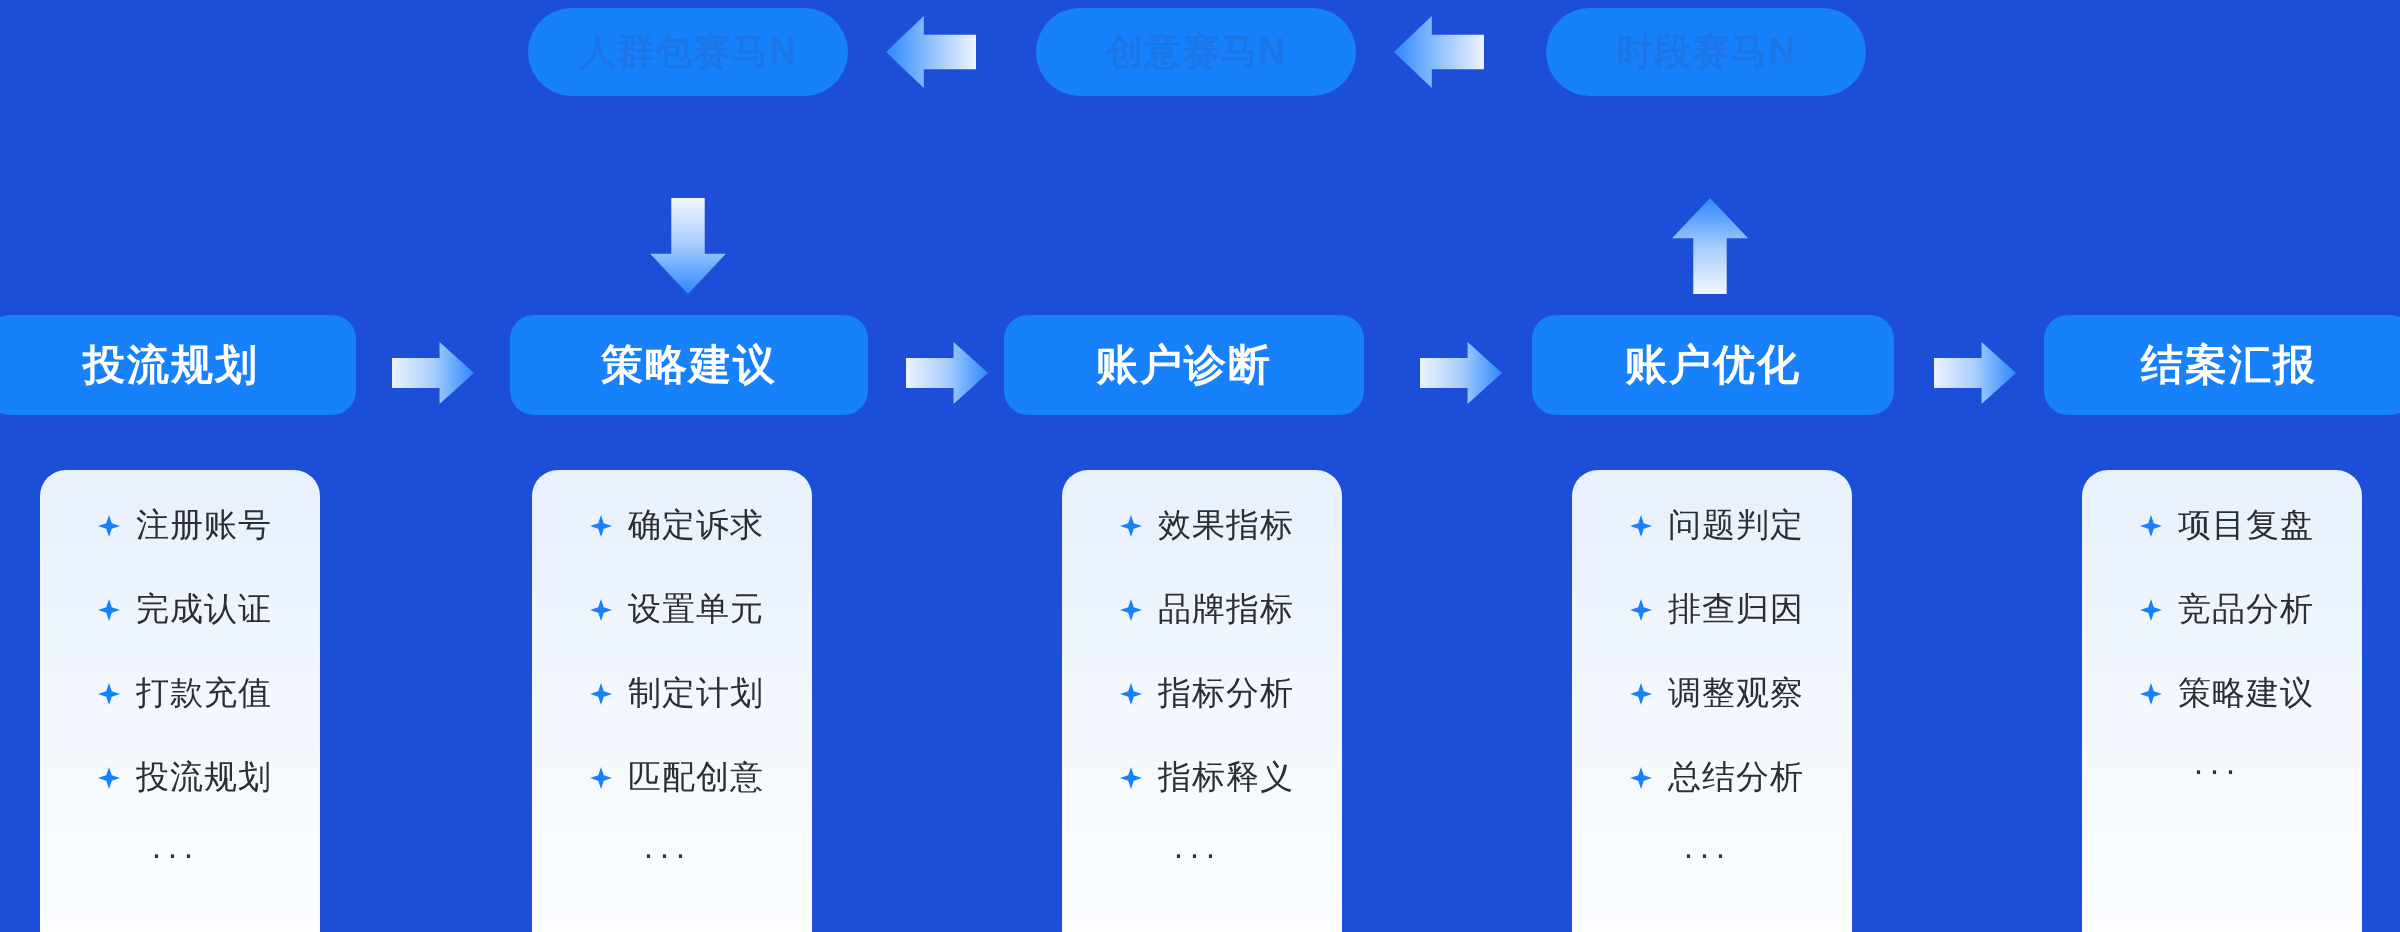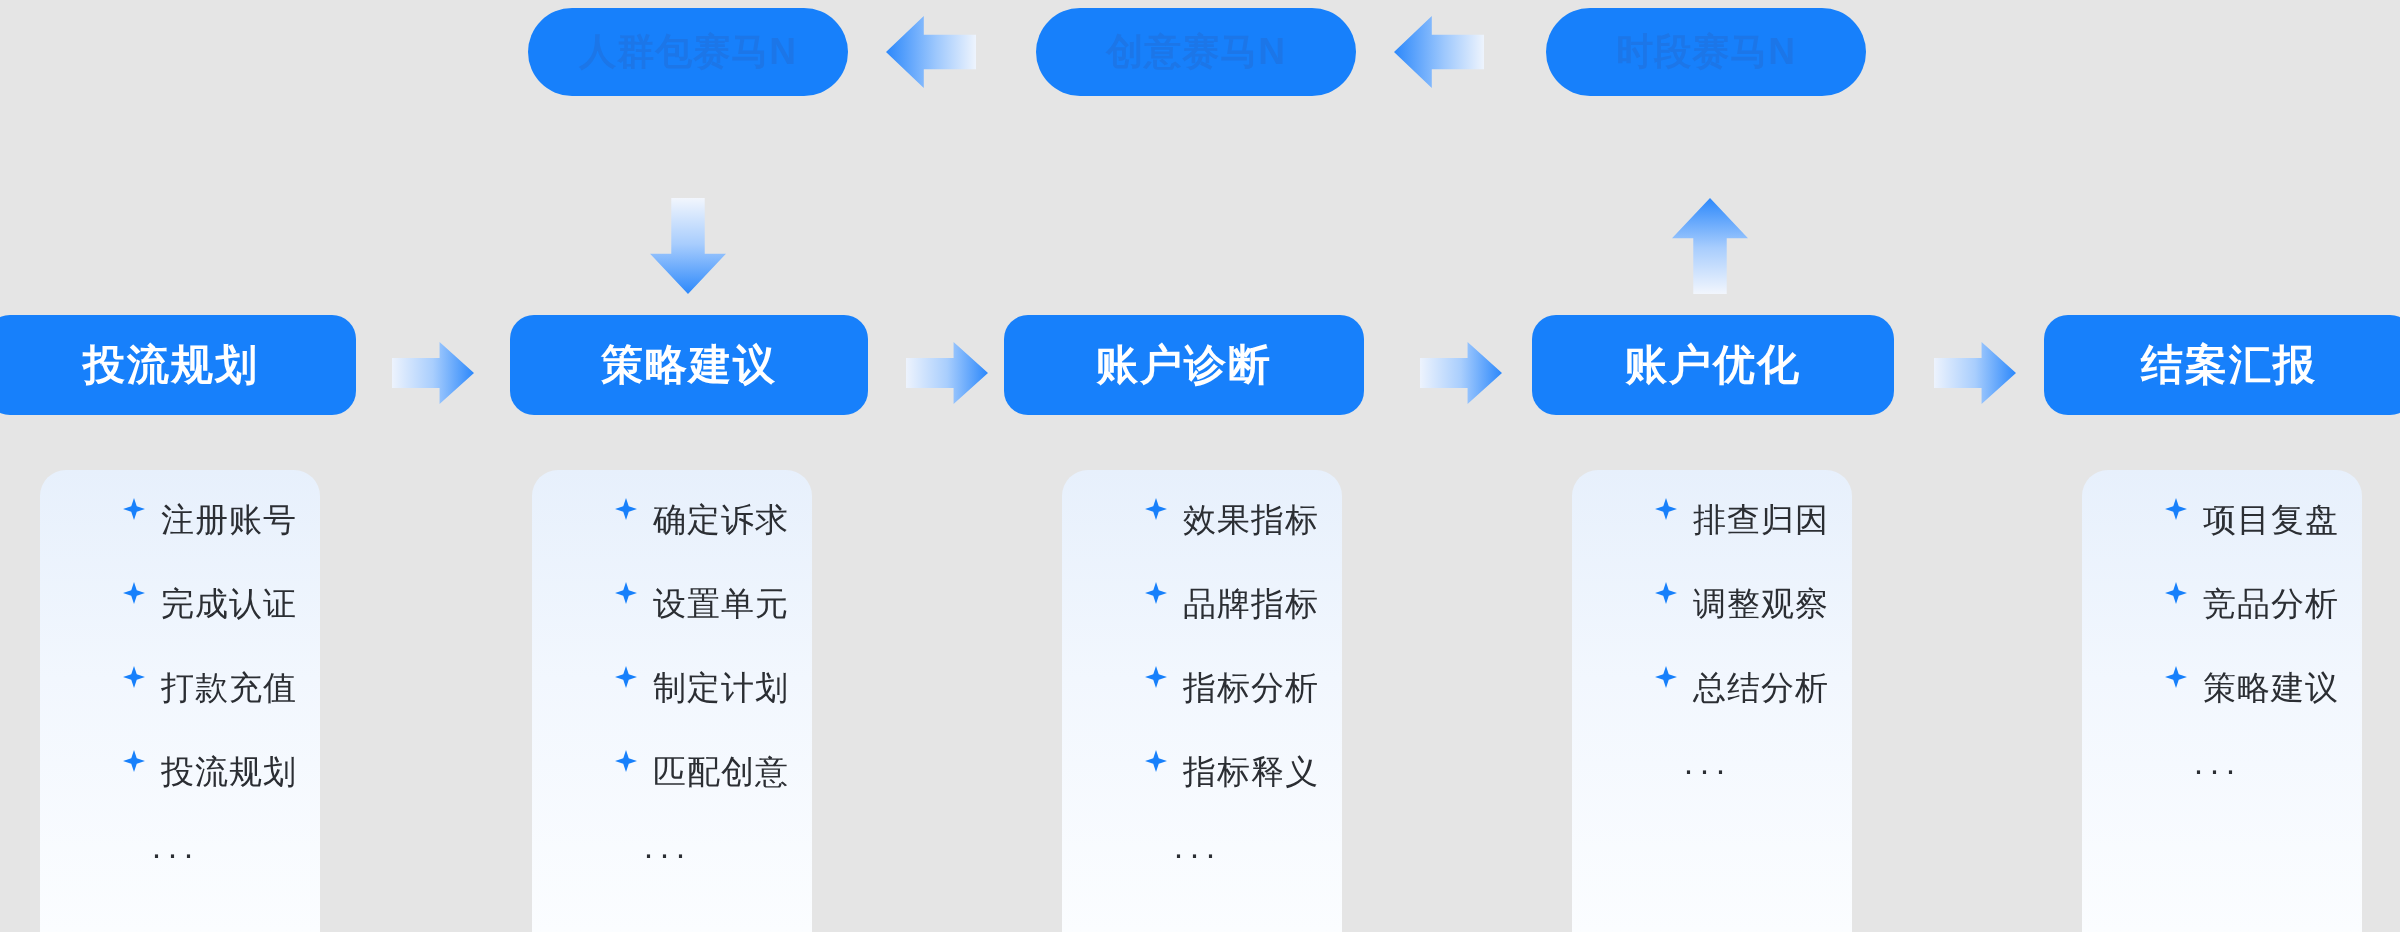--- a/index.html
+++ b/index.html
@@ -4,21 +4,21 @@
 <style>
   html, body {
     margin: 0;
     padding: 0;
     background: #000000;
   }
   #stage {
     position: relative;
     width: 2400px;
     height: 932px;
-    background: #e5e5e5;
+    background: #1d4ed8;
     overflow: hidden;
     font-family: "Liberation Sans", "DejaVu Sans", sans-serif;
   }
 
   
   .race-pill {
     position: absolute;
     height: 88px;
     border-radius: 44px;
     background: #1780FB;
@@ -90,23 +90,24 @@
     top: 470px;
     width: 280px;
     height: 462px;
     border-radius: 26px 26px 0 0;
     background: linear-gradient(180deg, #E7F0FC 0%, #F2F7FE 45%, #FBFDFF 100%);
     padding-top: 28px;
     box-sizing: border-box;
   }
   .card-item {
     display: flex;
+    align-items: center;
     height: 55px;
     margin-bottom: 29px;
-    padding-left: 83px;
+    padding-left: 58px;
     box-sizing: border-box;
   }
   .diamond {
     width: 22px;
     height: 22px;
     margin-right: 16px;
     flex: 0 0 auto;
   }
   .item-label {
     font-size: 33px;
@@ -259,20 +260,26 @@
       <span class="item-label">指标释义</span>
     </div>
     <div class="card-ellipsis">···</div>
   </div>
 
   <div class="detail-card" style="left:1572px;">
     <div class="card-item">
       <svg class="diamond" viewBox="0 0 24 24">
           <path d="M12 0 L15 9 L24 12 L15 15 L12 24 L9 15 L0 12 L9 9 Z" fill="#1780FB"></path>
         </svg>
+      <span class="item-label">问题判定</span>
+    </div>
+    <div class="card-item">
+      <svg class="diamond" viewBox="0 0 24 24">
+          <path d="M12 0 L15 9 L24 12 L15 15 L12 24 L9 15 L0 12 L9 9 Z" fill="#1780FB"></path>
+        </svg>
       <span class="item-label">排查归因</span>
     </div>
     <div class="card-item">
       <svg class="diamond" viewBox="0 0 24 24">
           <path d="M12 0 L15 9 L24 12 L15 15 L12 24 L9 15 L0 12 L9 9 Z" fill="#1780FB"></path>
         </svg>
       <span class="item-label">调整观察</span>
     </div>
     <div class="card-item">
       <svg class="diamond" viewBox="0 0 24 24">

